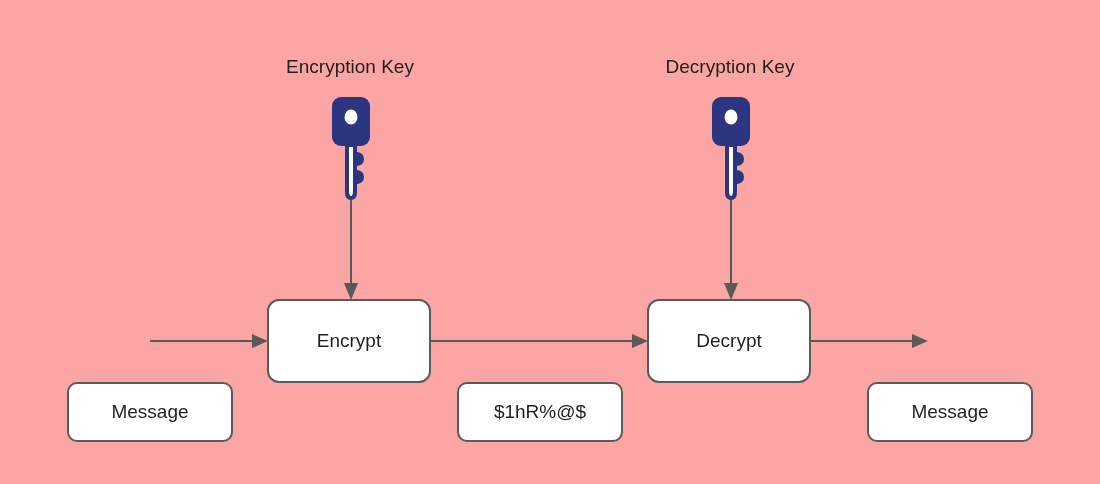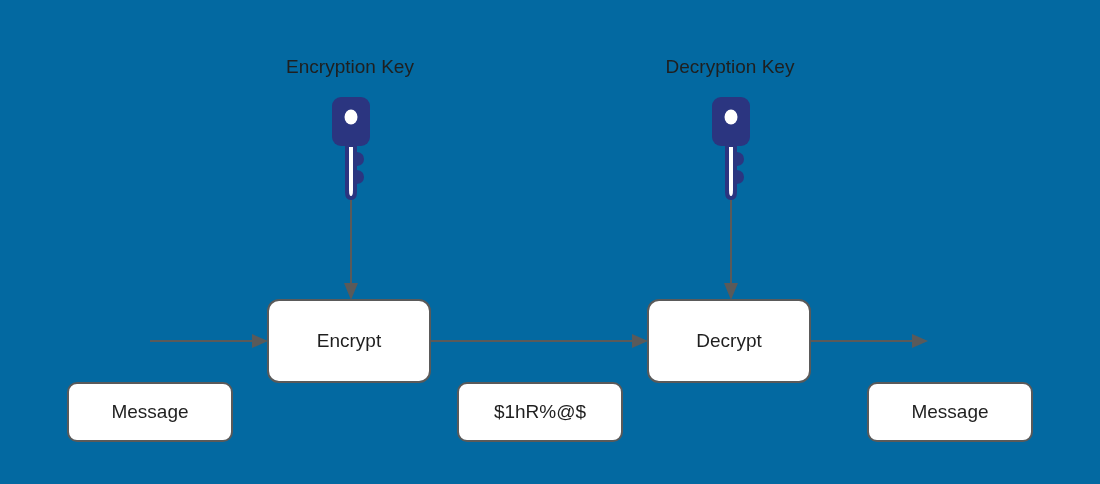--- a/index.html
+++ b/index.html
@@ -8,21 +8,21 @@
     padding: 0;
     background: #ffffff;
   }
   body {
     font-family: "Liberation Sans", sans-serif;
   }
   #canvas {
     position: relative;
     width: 1100px;
     height: 484px;
-    background: #0369a1;
+    background: #fca5a5;
     overflow: hidden;
   }
   #diagram-svg {
     position: absolute;
     left: 0;
     top: 0;
     width: 1100px;
     height: 484px;
     display: block;
   }

